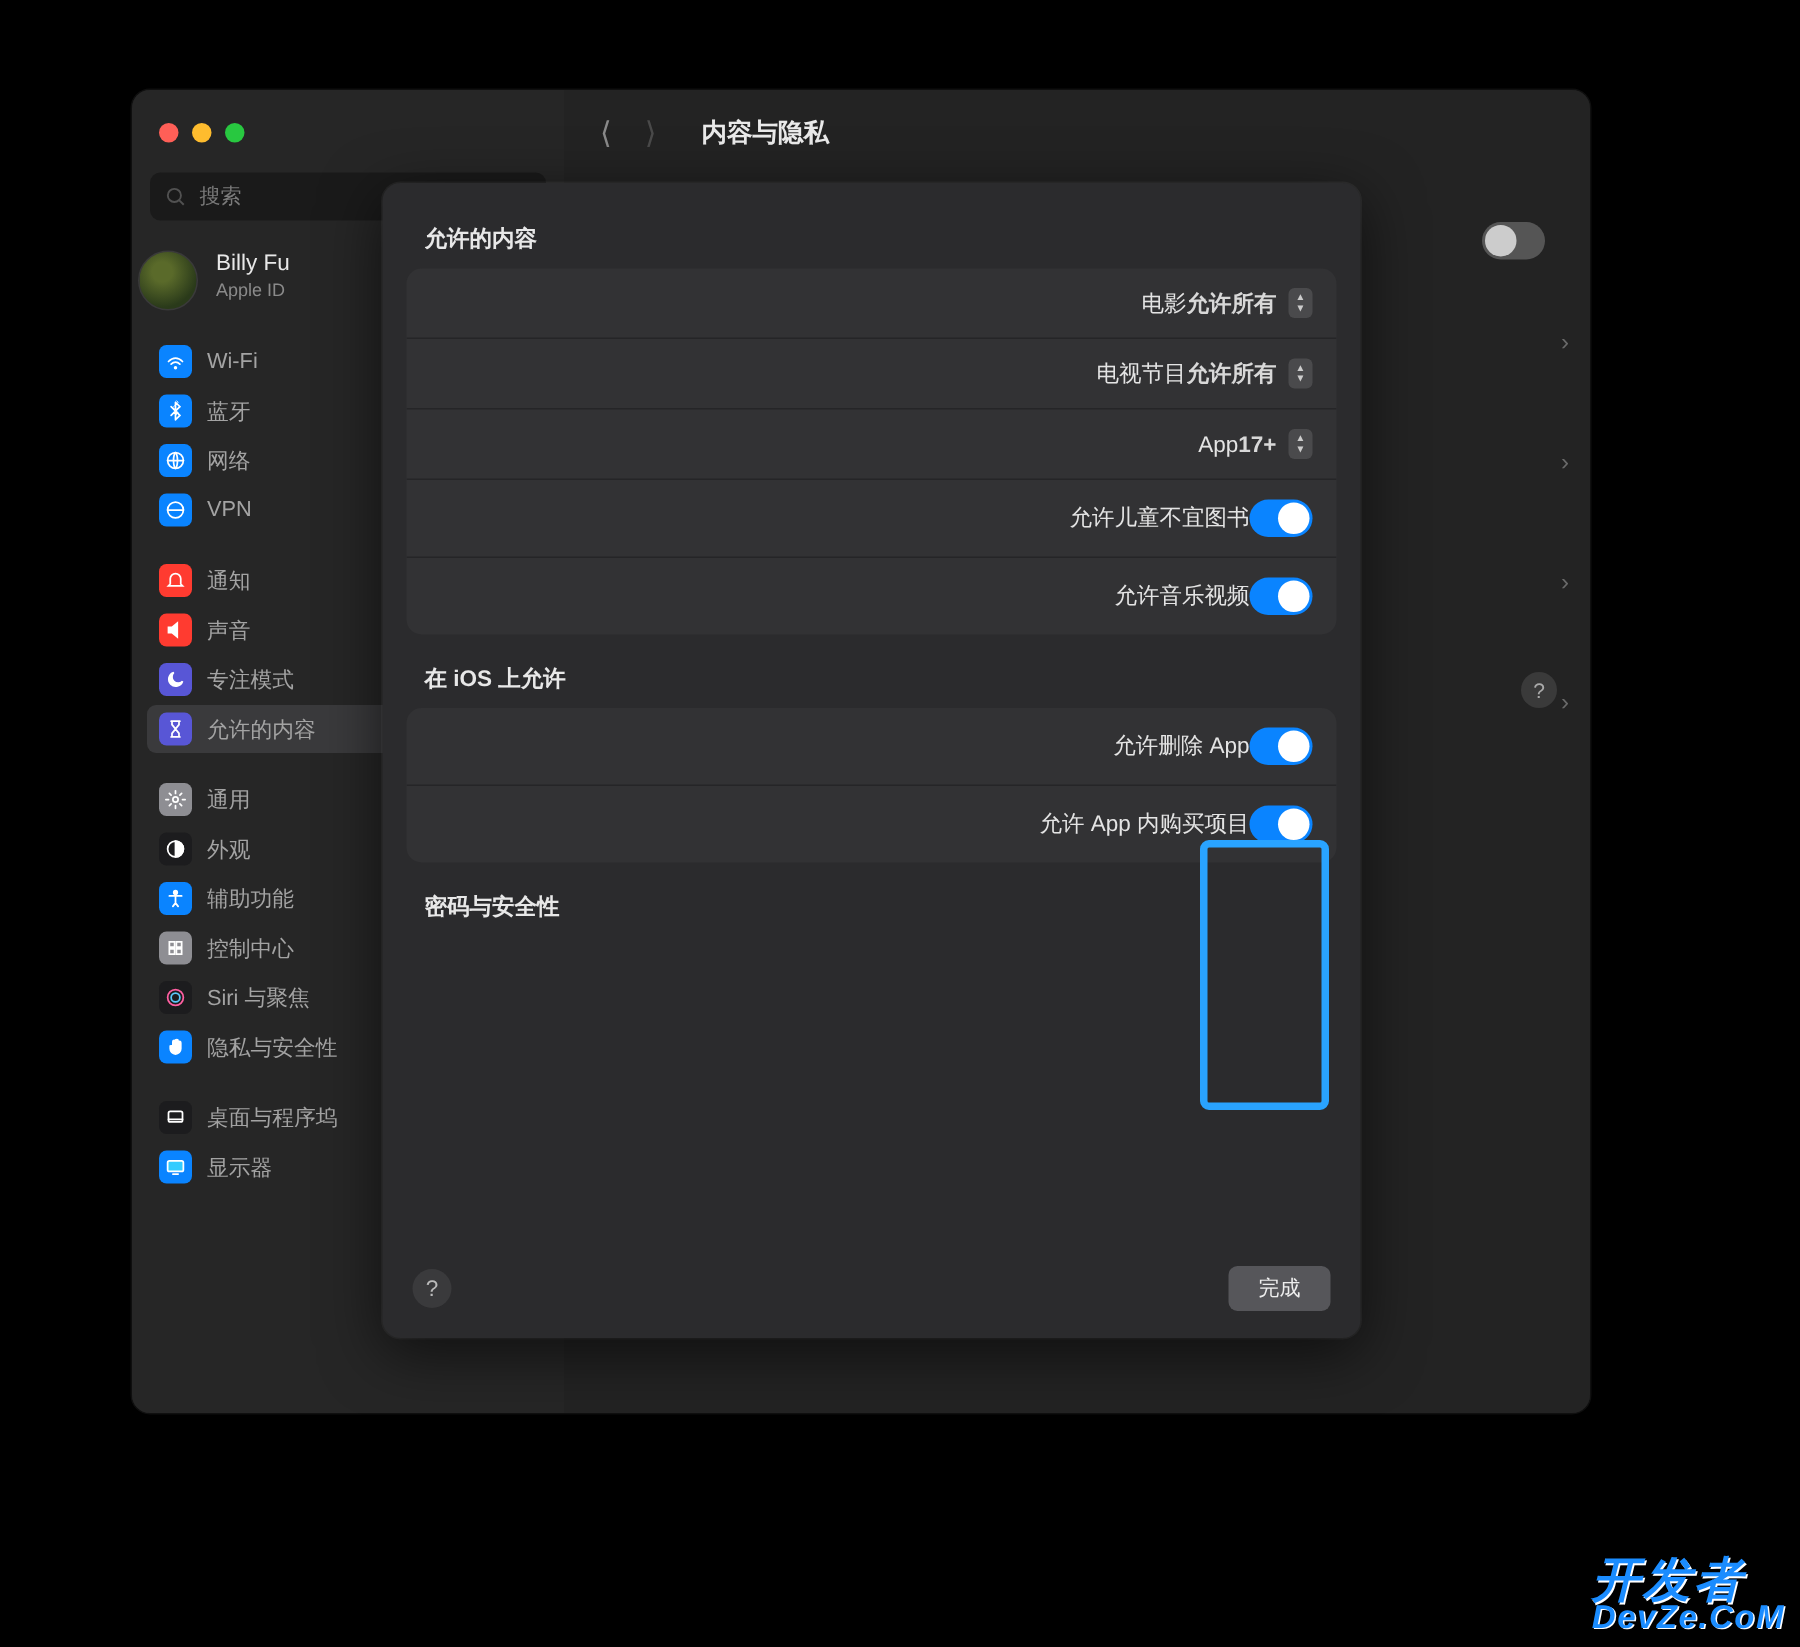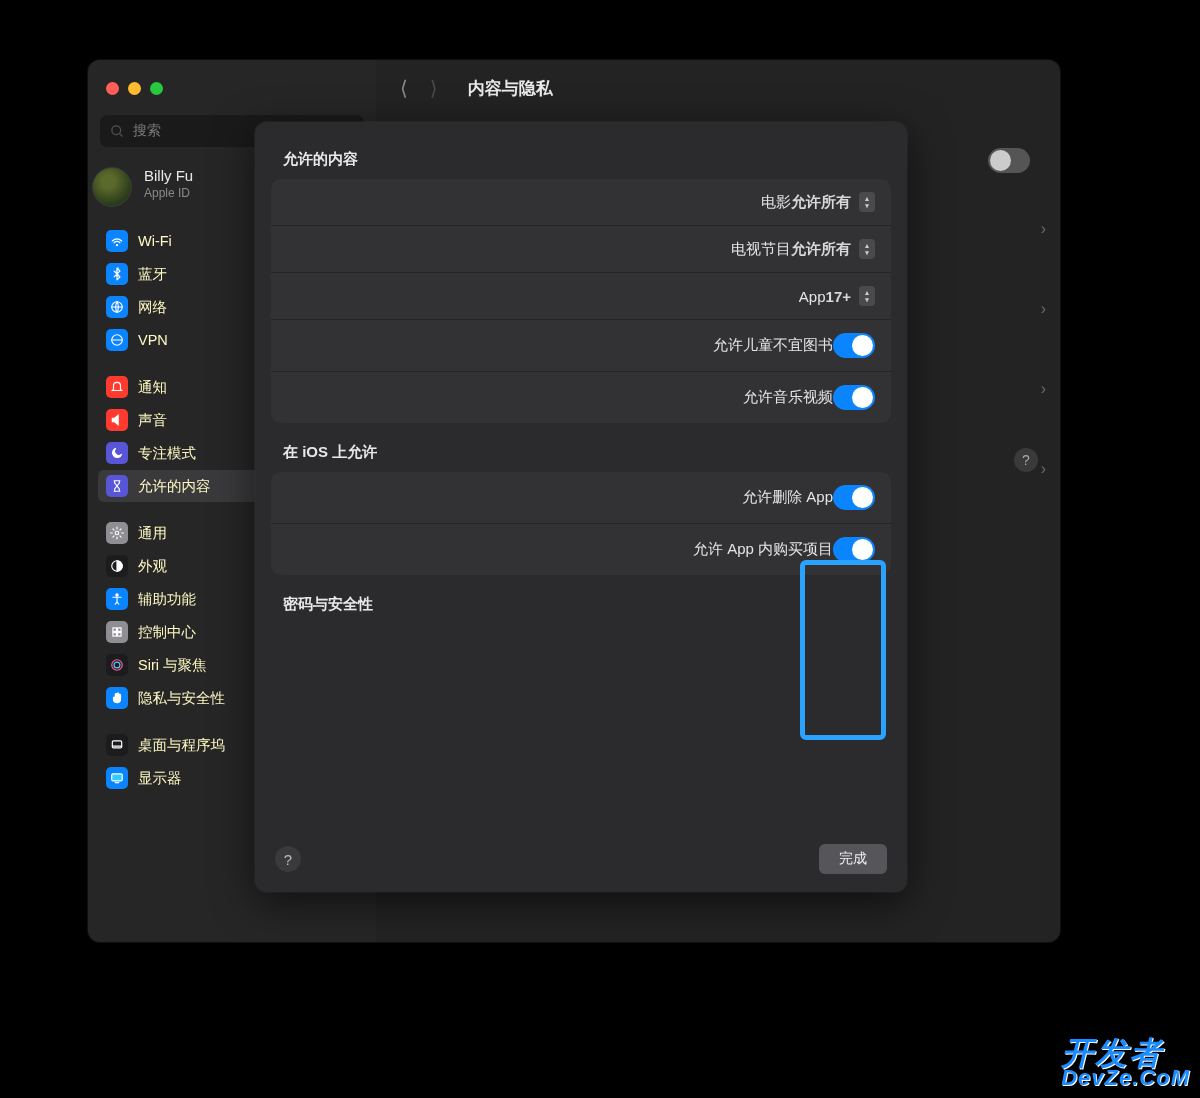--- a/index.html
+++ b/index.html
@@ -21,21 +21,21 @@
 
 .search-box { margin: 6px 12px 14px; background: #1a1a1a; border-radius: 7px; padding: 7px 10px; display: flex; align-items: center; gap: 8px; color: #7a7a7a; font-size: 14px; }
 .search-box svg { width: 15px; height: 15px; opacity: 0.5; }
 
 .account { display: flex; align-items: flex-start; gap: 12px; padding: 6px 4px 14px; }
 .avatar { width: 40px; height: 40px; border-radius: 50%; background: radial-gradient(circle at 40% 35%, #5a6a2a 20%, #2a3a1a 70%); border: 1px solid #3a3a3a; }
 .acc-name { color: #e8e8e8; font-size: 15px; }
 .acc-sub { color: #8a8a8a; font-size: 12px; margin-top: 2px; }
 
 .side-list { padding: 4px 10px; }
-.side-item { display: flex; align-items: center; gap: 10px; padding: 5px 8px; border-radius: 6px; color: #fef9c3; font-size: 14.5px; margin-bottom: 1px; }
+.side-item { display: flex; align-items: center; gap: 10px; padding: 5px 8px; border-radius: 6px; color: #a3a3a3; font-size: 14.5px; margin-bottom: 1px; }
 .side-item.selected { background: #3a3a3c; }
 .side-icon { width: 22px; height: 22px; border-radius: 5px; display: flex; align-items: center; justify-content: center; font-size: 13px; color: #fff; flex-shrink: 0; }
 .side-gap { height: 14px; }
 
 
 .main { flex: 1; background: #232323; position: relative; display: flex; flex-direction: column; }
 .main-header { height: 56px; display: flex; align-items: center; padding: 0 20px; gap: 14px; }
 .nav-btn { color: #8a8a8a; font-size: 20px; cursor: pointer; padding: 4px; }
 .nav-btn.disabled { color: #4a4a4a; }
 .main-title { color: #eaeaea; font-size: 17px; font-weight: 700; margin-left: 12px; }

